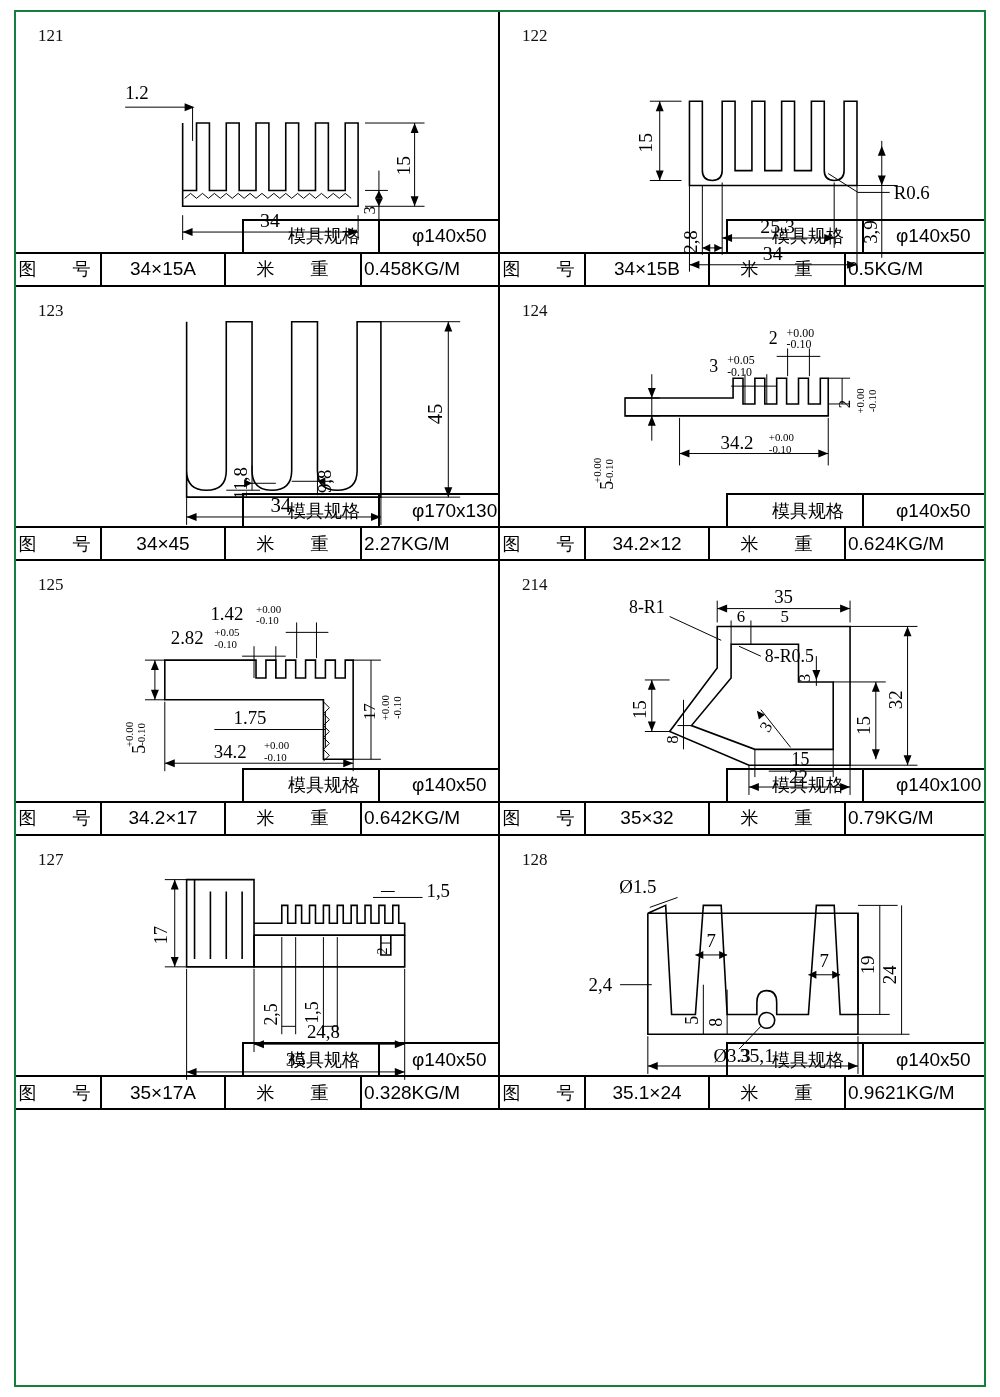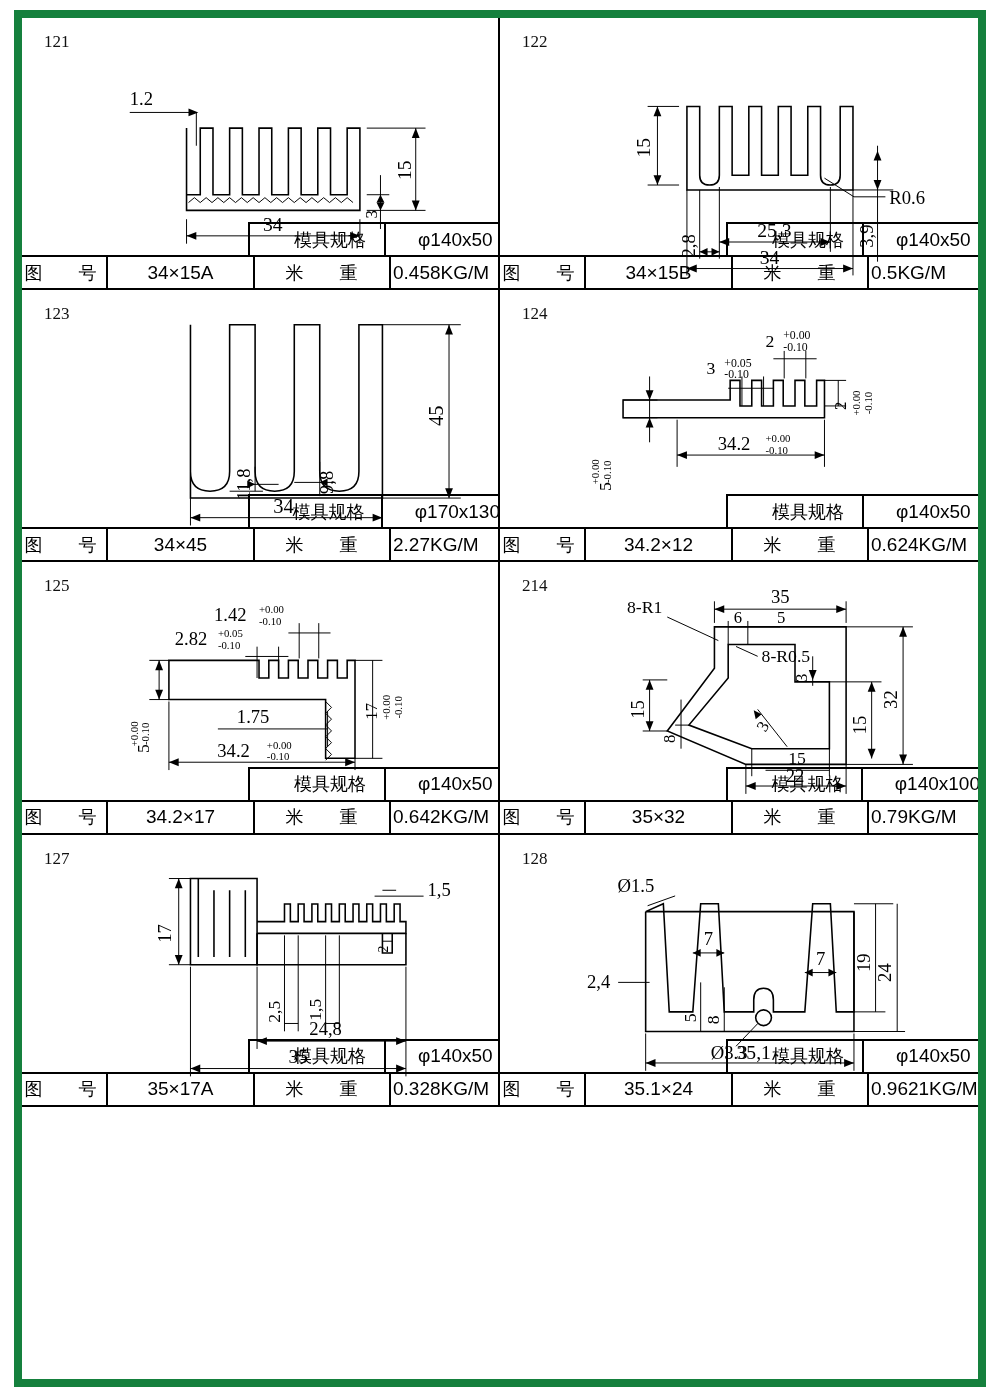--- a/index.html
+++ b/index.html
@@ -4,21 +4,21 @@
 <style>
   html,body{margin:0;padding:0;background:#fff;}
   body{
     font-family:"Liberation Serif", serif;
     width:1000px;height:1397px;
     position:relative;
   }
   #sheet{
     position:absolute;left:14px;top:10px;
     width:972px;height:1377px;
-    border:8px solid #15803d;
+    border:2px solid #15803d;
     box-sizing:border-box;
     display:grid;
     grid-template-columns:1fr 1fr;
     grid-template-rows:repeat(5,1fr);
   }
   .cell{
     position:relative;
     border-right:2px solid #000;
     border-bottom:2px solid #000;
     box-sizing:border-box;
@@ -54,21 +54,21 @@
     font-size:19px;
     box-sizing:border-box;
     border-right:2px solid #000;
     letter-spacing:0px;
     color:#000;
   }
   .tb-cell:last-child{border-right:none;}
   .tb-row.top .lbl{width:136px;}
   .tb-row.top .val{flex:1;justify-content:flex-start;padding-left:32px;}
   .tb-row.bottom .lbl1{width:86px;letter-spacing:9px;padding-left:2px;}
-  .tb-row.bottom .val1{width:147px;}
+  .tb-row.bottom .val1{width:124px;}
   .tb-row.bottom .lbl2{width:136px;letter-spacing:9px;padding-left:8px;}
   .tb-row.bottom .val2{flex:1;justify-content:flex-start;padding-left:2px;}
   .cjk{font-family:"DejaVu Sans","Liberation Sans",sans-serif;font-size:18px;padding-left:26px;}
   svg{display:block;}
   svg text{font-family:"Liberation Serif",serif;fill:#000;}
 </style>
 </head>
 <body>
 
 <div id="sheet">

